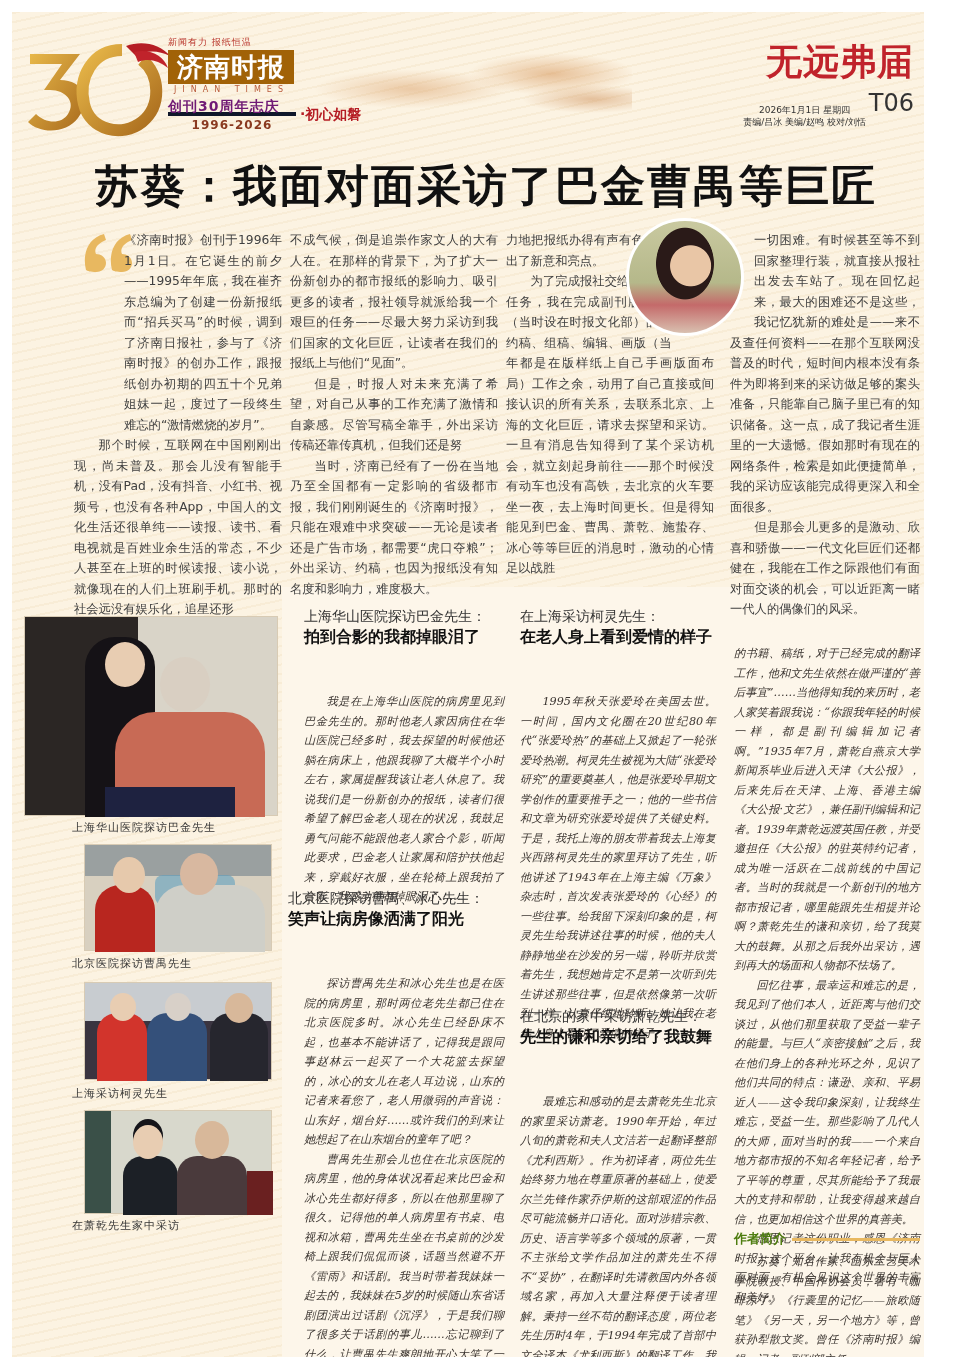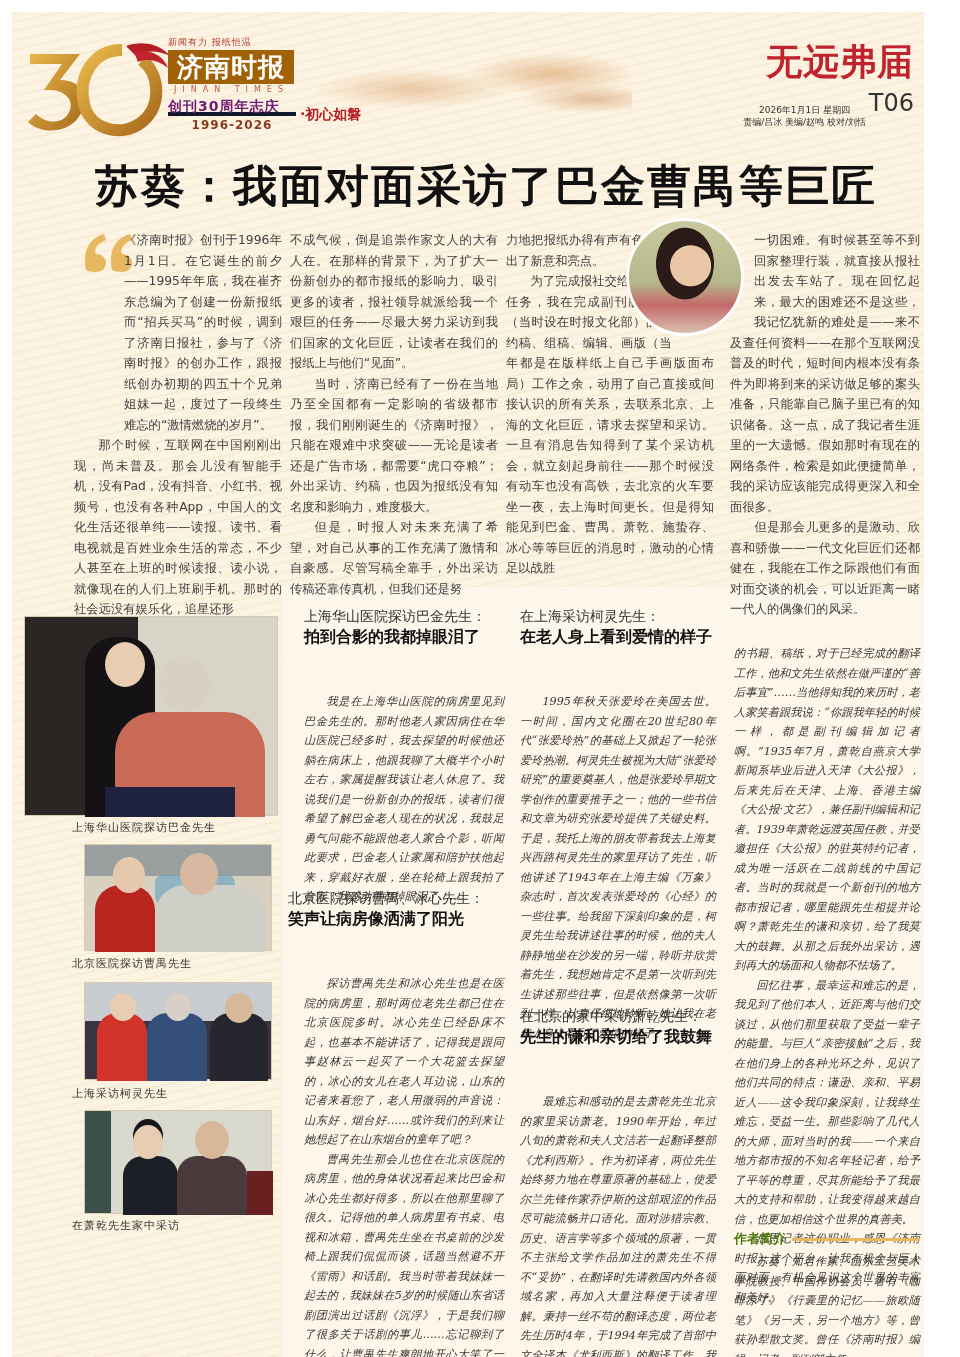--- a/index.html
+++ b/index.html
@@ -182,22 +182,22 @@
     <path d="M4 38 C0 22 6 6 22 2 L24 8 C14 12 12 18 14 22 C20 22 24 26 24 31 C24 36 20 40 14 40 C9 40 5 39 4 38 Z" fill="#e8b860"></path>
     <path d="M30 38 C26 22 32 6 48 2 L50 8 C40 12 38 18 40 22 C46 22 50 26 50 31 C50 36 46 40 40 40 C35 40 31 39 30 38 Z" fill="#e8b860"></path>
   </svg>
 
   <div class="col col1">
     <p class="first">《济南时报》创刊于1996年1月1日。在它诞生的前夕——1995年年底，我在崔齐东总编为了创建一份新报纸而“招兵买马”的时候，调到了济南日报社，参与了《济南时报》的创办工作，跟报纸创办初期的四五十个兄弟姐妹一起，度过了一段终生难忘的“激情燃烧的岁月”。</p>
     <p>那个时候，互联网在中国刚刚出现，尚未普及。那会儿没有智能手机，没有Pad，没有抖音、小红书、视频号，也没有各种App，中国人的文化生活还很单纯——读报、读书、看电视就是百姓业余生活的常态，不少人甚至在上班的时候读报、读小说，就像现在的人们上班刷手机。那时的社会远没有娱乐化，追星还形</p>
   </div>
   <div class="col col2">
     <p class="noindent">不成气候，倒是追崇作家文人的大有人在。在那样的背景下，为了扩大一份新创办的都市报纸的影响力、吸引更多的读者，报社领导就派给我一个艰巨的任务——尽最大努力采访到我们国家的文化巨匠，让读者在我们的报纸上与他们“见面”。</p>
+    <p>但是，时报人对未来充满了希望，对自己从事的工作充满了激情和自豪感。尽管写稿全靠手，外出采访传稿还靠传真机，但我们还是努</p>
     <p>当时，济南已经有了一份在当地乃至全国都有一定影响的省级都市报，我们刚刚诞生的《济南时报》，只能在艰难中求突破——无论是读者还是广告市场，都需要“虎口夺粮”；外出采访、约稿，也因为报纸没有知名度和影响力，难度极大。</p>
-    <p>但是，时报人对未来充满了希望，对自己从事的工作充满了激情和自豪感。尽管写稿全靠手，外出采访传稿还靠传真机，但我们还是努</p>
   </div>
   <div class="col col3">
     <div style="float:right;width:96px;height:120px;shape-outside:circle(60px at 100% 50%);"></div>
     <p class="noindent">力地把报纸办得有声有色，办出了新意和亮点。</p>
     <p>为了完成报社交给我的任务，我在完成副刊版面（当时设在时报文化部）的约稿、组稿、编辑、画版（当年都是在版样纸上自己手画版面布局）工作之余，动用了自己直接或间接认识的所有关系，去联系北京、上海的文化巨匠，请求去探望和采访。一旦有消息告知得到了某个采访机会，就立刻起身前往——那个时候没有动车也没有高铁，去北京的火车要坐一夜，去上海时间更长。但是得知能见到巴金、曹禺、萧乾、施蛰存、冰心等等巨匠的消息时，激动的心情足以战胜</p>
   </div>
   <div class="col col4">
     <div style="float:left;width:24px;height:100px;"></div>
     <p class="noindent">一切困难。有时候甚至等不到回家整理行装，就直接从报社出发去车站了。现在回忆起来，最大的困难还不是这些，我记忆犹新的难处是——来不及查任何资料——在那个互联网没普及的时代，短时间内根本没有条件为即将到来的采访做足够的案头准备，只能靠自己脑子里已有的知识储备。这一点，成了我记者生涯里的一大遗憾。假如那时有现在的网络条件，检索是如此便捷简单，我的采访应该能完成得更深入和全面很多。</p>
     <p>但是那会儿更多的是激动、欣喜和骄傲——一代文化巨匠们还都健在，我能在工作之际跟他们有面对面交谈的机会，可以近距离一睹一代人的偶像们的风采。</p>

